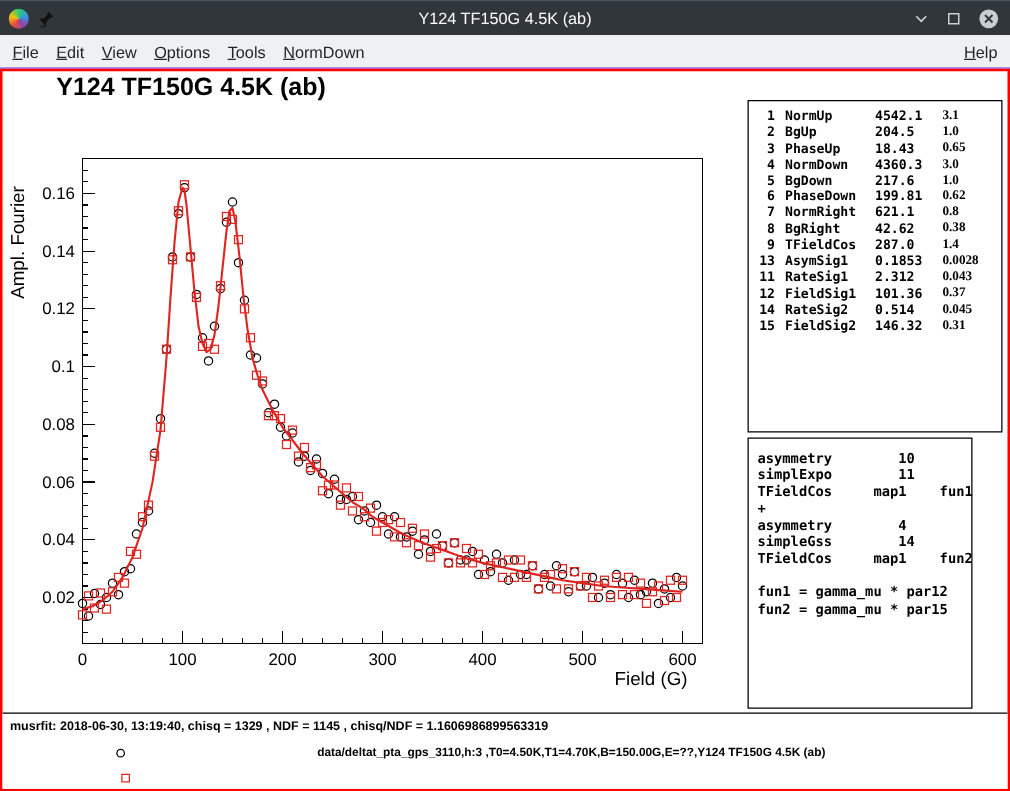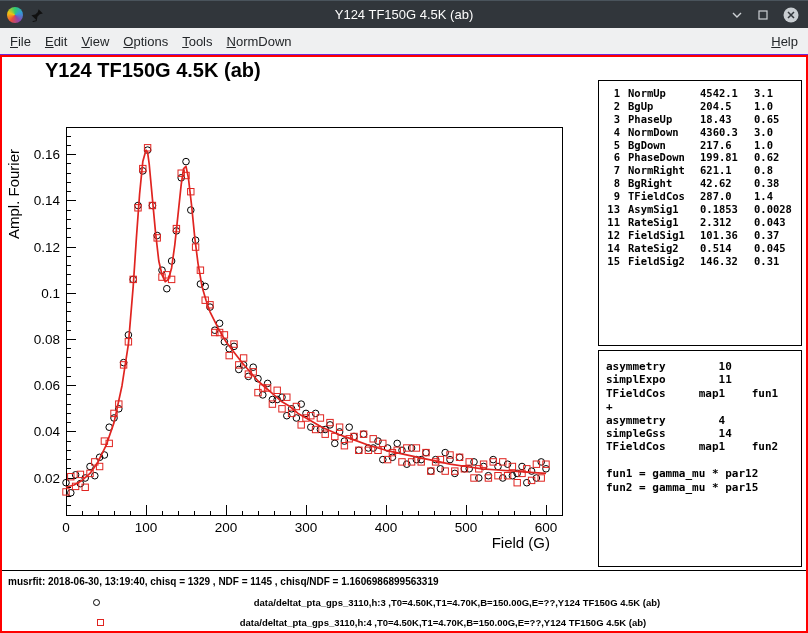--- a/index.html
+++ b/index.html
@@ -32,23 +32,23 @@
                   white-space:nowrap; z-index:3; }
   #plot-svg { position:absolute; left:0; top:0; }
 
   .param-box { position:absolute; left:596px; top:23px; width:204px; height:266px;
                border:1px solid #000; background:#fff; padding:6px 4px 0 6px;
                font-family:"DejaVu Sans Mono", monospace; font-weight:bold; font-size:10.5px; color:#000; }
   .prow { display:flex; height:12.9px; line-height:12.9px; white-space:nowrap; }
   .pi { width:15px; text-align:right; margin-right:8px; }
   .pn { width:72px; }
   .pv { width:54px; }
-  .pe { flex:1; }
-
-  .theory-box { position:absolute; left:596px; top:293px; width:204px; height:217px;
+  .pe { flex:1;font-family:Liberation Serif, serif; }
+
+  .theory-box { position:absolute; left:596px; top:293px; width:180px; height:217px;
                 border:1px solid #000; background:#fff; padding:9px 0 0 7px;
                 font-family:"DejaVu Sans Mono", monospace; font-weight:bold; font-size:11px; color:#000; }
   .tline { white-space:pre; height:13.4px; line-height:13.4px; }
 
   
   .footer { position:absolute; left:0; top:513px; width:804px; height:61px; border-top:1px solid #000; background:#fff; }
   .stats { position:absolute; left:6px; top:5px; font:bold 10px "Liberation Sans", sans-serif; color:#000; white-space:nowrap; }
   .legend-row { position:absolute; left:0; width:690px; height:14px; display:flex; align-items:center; }
   .lg-marker { width:196px; display:flex; justify-content:center; }
   .lg-circle { width:7px; height:7px; border:1px solid #000; border-radius:50%; display:inline-block; }
@@ -516,17 +516,16 @@
         <div class="legend-row" style="top: 24px; gap: 32px;">
           <div class="lg-marker">
             <span class="lg-circle" style="border-color: rgb(0, 0, 0);"></span>
           </div>
           <div class="lg-text">data/deltat_pta_gps_3110,h:3 ,T0=4.50K,T1=4.70K,B=150.00G,E=??,Y124 TF150G 4.5K (ab)</div>
         </div>
         <div class="legend-row" style="top: 44px;">
           <div class="lg-marker">
             <span class="lg-square" style="border-color: rgb(224, 36, 32);"></span>
           </div>
-          <div class="lg-text">data/deltat_pta_gps_3110,h:4 ,T0=4.50K,T1=4.70K,B=150.00G,E=??,Y124 TF150G 4.5K (ab)</div>
         </div>
       </div>
   </div>
 </div>
 
 </body></html>

